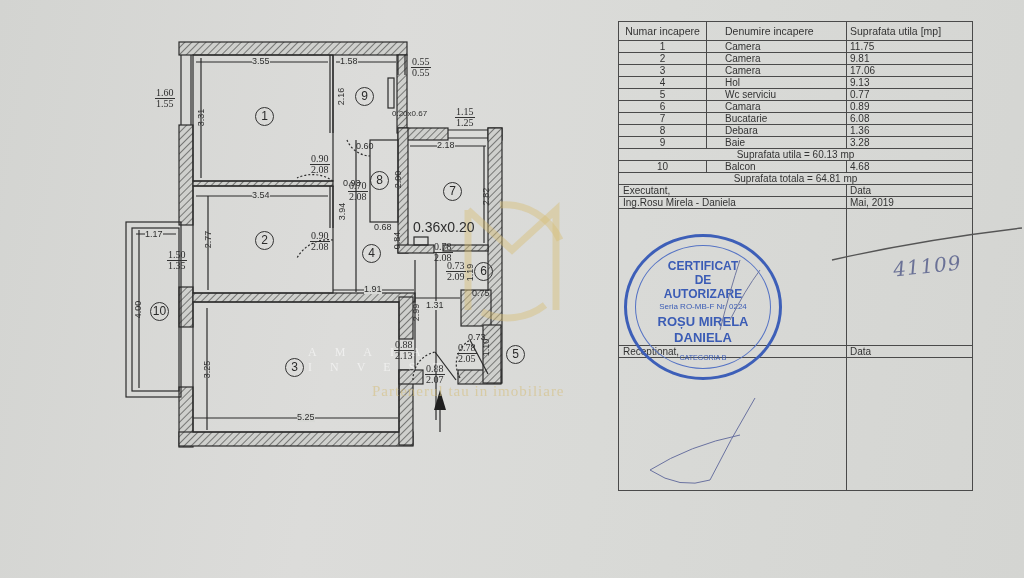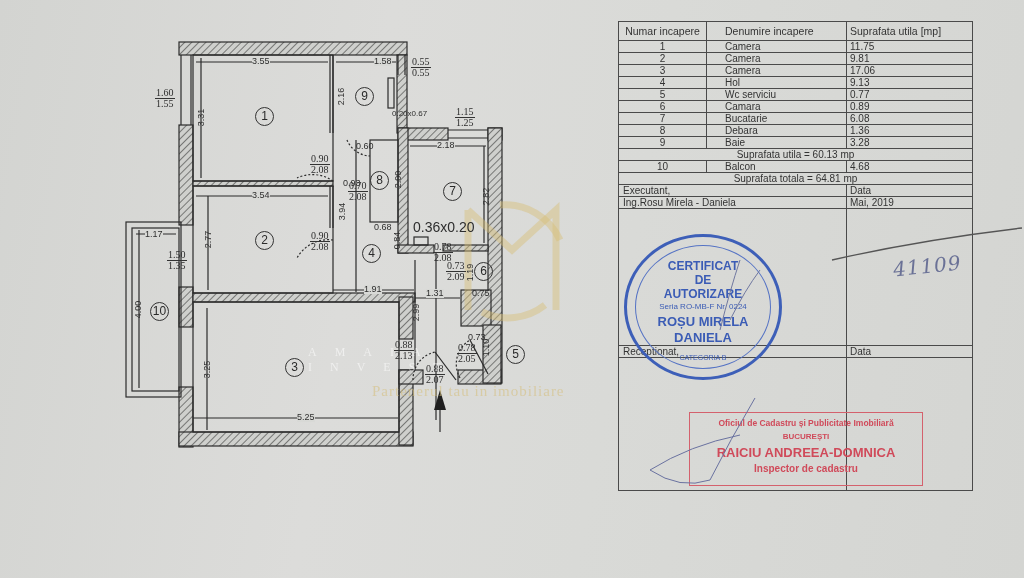--- a/index.html
+++ b/index.html
@@ -140,32 +140,32 @@
     <div class="room-no" style="left:362px;top:244px;">4</div>
     <div class="room-no" style="left:506px;top:345px;">5</div>
     <div class="room-no" style="left:474px;top:262px;">6</div>
     <div class="room-no" style="left:443px;top:182px;">7</div>
     <div class="room-no" style="left:370px;top:171px;">8</div>
     <div class="room-no" style="left:355px;top:87px;">9</div>
     <div class="room-no" style="left:150px;top:302px;">10</div>
 
     <span class="lbl" style="left:252px;top:57px;background:#d8d9d6;">3.55</span>
     <span class="lbl v" style="left:193px;top:113px;">3.31</span>
-    <span class="lbl" style="left:374px;top:57px;background:#d8d9d6;">1.58</span>
+    <span class="lbl" style="left:340px;top:57px;background:#d8d9d6;">1.58</span>
     <span class="lbl v" style="left:333px;top:92px;">2.16</span>
     <span class="lbl" style="left:352px;top:110px;font-size:8px;padding-left:40px;">0.20x0.67</span>
     <span class="lbl" style="left:252px;top:191px;background:#d8d9d6;">3.54</span>
     <span class="lbl v" style="left:200px;top:235px;">2.77</span>
     <span class="lbl" style="left:297px;top:413px;background:#d8d9d6;">5.25</span>
     <span class="lbl v" style="left:199px;top:365px;">3.25</span>
     <span class="lbl" style="left:343px;top:179px;">0.93</span>
     <span class="lbl v" style="left:334px;top:207px;">3.94</span>
     <span class="lbl" style="left:364px;top:285px;background:#d8d9d6;">1.91</span>
     <span class="lbl v" style="left:408px;top:308px;">2.99</span>
-    <span class="lbl" style="left:426px;top:289px;background:#d8d9d6;">1.31</span>
+    <span class="lbl" style="left:426px;top:301px;background:#d8d9d6;">1.31</span>
     <span class="lbl" style="left:356px;top:142px;">0.60</span>
     <span class="lbl v" style="left:390px;top:175px;">2.00</span>
     <span class="lbl" style="left:374px;top:223px;">0.68</span>
     <span class="lbl v" style="left:389px;top:236px;">0.84</span>
     <span class="lbl" style="left:437px;top:141px;background:#d8d9d6;">2.18</span>
     <span class="lbl v" style="left:478px;top:192px;">2.82</span>
     <span class="lbl" style="left:413px;top:220px;font-size:14px;">0.36x0.20</span>
     <span class="lbl" style="left:472px;top:289px;">0.75</span>
     <span class="lbl v" style="left:462px;top:268px;">1.19</span>
     <span class="lbl" style="left:468px;top:333px;">0.73</span>
@@ -321,26 +321,20 @@
     <div class="inner"></div>
     <div style="position:absolute;left:0;right:0;top:22px;font-size:12px;">CERTIFICAT</div>
     <div style="position:absolute;left:0;right:0;top:36px;font-size:12px;">DE</div>
     <div style="position:absolute;left:0;right:0;top:50px;font-size:12px;">AUTORIZARE</div>
     <div style="position:absolute;left:0;right:0;top:65px;font-size:8px;font-weight:normal;">Seria RO-MB-F Nr. 0224</div>
     <div style="position:absolute;left:0;right:0;top:77px;font-size:13px;">ROȘU MIRELA</div>
     <div style="position:absolute;left:0;right:0;top:93px;font-size:13px;">DANIELA</div>
     <div style="position:absolute;left:0;right:0;top:117px;font-size:7px;font-weight:normal;">CATEGORIA B</div>
   </div>
 
-  <div class="stamp-red">
-    <div style="margin-top:5px;font-size:8.5px;font-weight:bold;">Oficiul de Cadastru și Publicitate Imobiliară</div>
-    <div style="margin-top:4px;font-size:8px;font-weight:bold;">BUCUREȘTI</div>
-    <div style="margin-top:4px;font-size:13px;font-weight:bold;">RAICIU ANDREEA-DOMNICA</div>
-    <div style="margin-top:3px;font-size:10px;font-weight:bold;">Inspector de cadastru</div>
-  </div>
 
   <svg style="position:absolute;left:640px;top:390px;" width="140" height="110">
     <path d="M 115 8 Q 90 50 70 90 M 70 90 Q 40 100 10 80 Q 50 55 100 45" stroke="#6a72a0" stroke-width="1" fill="none"></path>
   </svg>
   <svg style="position:absolute;left:700px;top:240px;" width="80" height="100">
     <path d="M 20 90 Q 30 50 40 20 M 30 80 Q 45 50 60 30" stroke="#7078a0" stroke-width="1" fill="none"></path>
   </svg>
 </div>
 
 </body></html>

